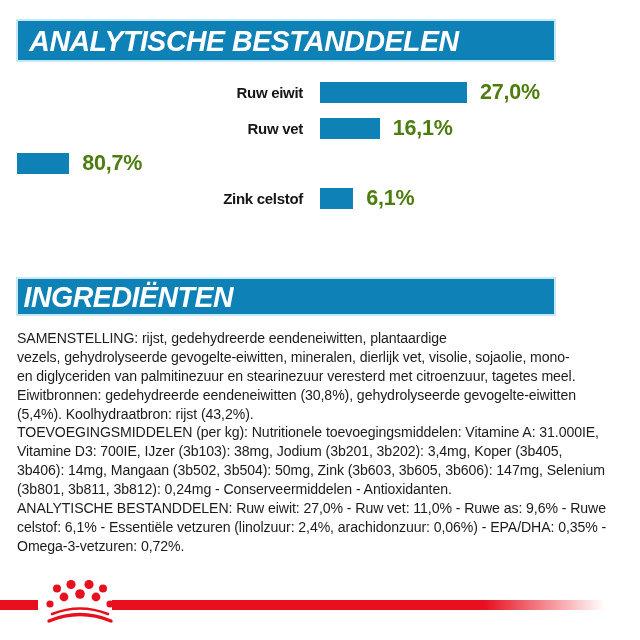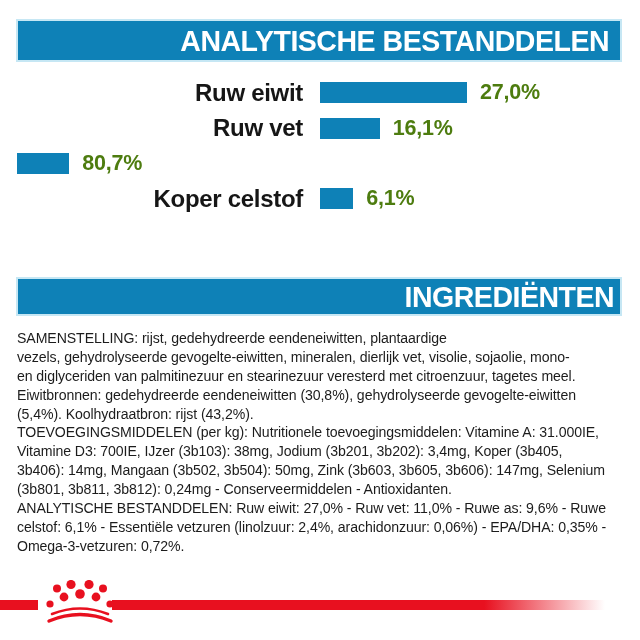--- a/index.html
+++ b/index.html
@@ -2,34 +2,34 @@
 <html><head>
 <meta charset="utf-8">
 <style>
   html,body{margin:0;padding:0;}
   body{
     width:640px;height:640px;position:relative;background:#ffffff;
     font-family:"Liberation Sans","DejaVu Sans",sans-serif;
     color:#1a1a1a;overflow:hidden;
   }
   .band{
-    position:absolute;left:16px;width:606px;box-sizing:border-box;
+    position:absolute;left:16px;width:540px;box-sizing:border-box;
     background:#0e81b7;border:2px solid #c6e7f4;
-    display:flex;align-items:center;justify-content:flex-end;
+    display:flex;align-items:center;justify-content:flex-start;font-style:italic;
   }
   .band1{top:19px;height:43px;}
   .band2{top:277px;height:39px;}
   .band-title{
     color:#ffffff;font-weight:700;font-size:30px;letter-spacing:-0.5px;
     transform:scaleX(0.95);transform-origin:50% 50%;white-space:nowrap;
   }
   .chart{position:absolute;left:0;top:75px;width:640px;}
   .chart-row{display:flex;align-items:center;height:35.4px;}
   .row-label{
-    width:303px;text-align:right;font-weight:700;font-size:24px;
+    width:303px;text-align:right;font-weight:700;font-size:15px;
     letter-spacing:-0.3px;white-space:nowrap;color:#161616;
   }
   .bar{height:21px;background:#0e81b7;margin-left:17px;flex:0 0 auto;}
   .row-value{
     margin-left:13px;font-weight:700;font-size:21.5px;letter-spacing:-0.2px;
     white-space:nowrap;color:#4d7c0f;
   }
   .ingredients{position:absolute;left:17px;top:329px;width:620px;}
   .ing-line{
     font-size:15.2px;line-height:18.9px;height:18.9px;letter-spacing:-0.1px;
@@ -61,21 +61,21 @@
   <div class="chart-row">
     <span class="row-label">Ruw vet</span>
     <span class="bar" style="width: 59.8px; background: rgb(14, 129, 183);"></span>
     <span class="row-value">16,1%</span>
   </div>
   <div class="chart-row">
     <span class="bar" style="width: 52.2px; background: rgb(14, 129, 183);"></span>
     <span class="row-value">80,7%</span>
   </div>
   <div class="chart-row">
-    <span class="row-label">Koper celstof</span>
+    <span class="row-label">Zink celstof</span>
     <span class="bar" style="width: 33.2px; background: rgb(14, 129, 183);"></span>
     <span class="row-value">6,1%</span>
   </div>
 </div>
 
 <div class="band band2">
   <span class="band-title">INGREDIËNTEN</span>
 </div>
 
 <div class="ingredients">

